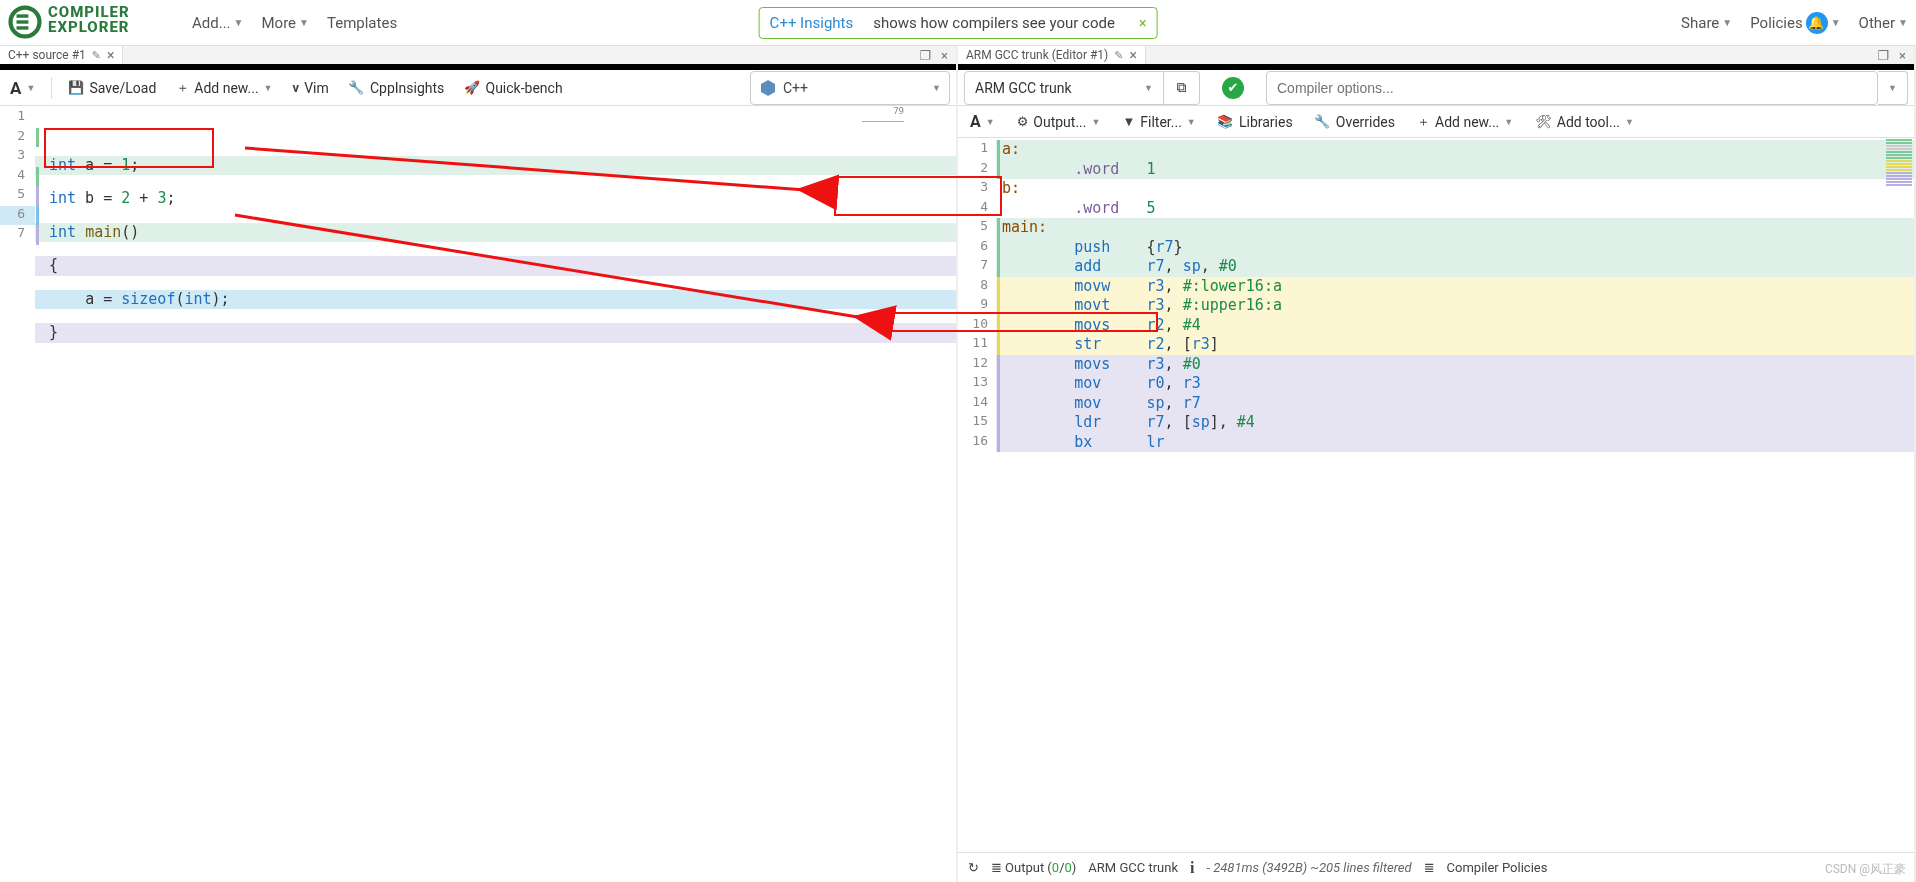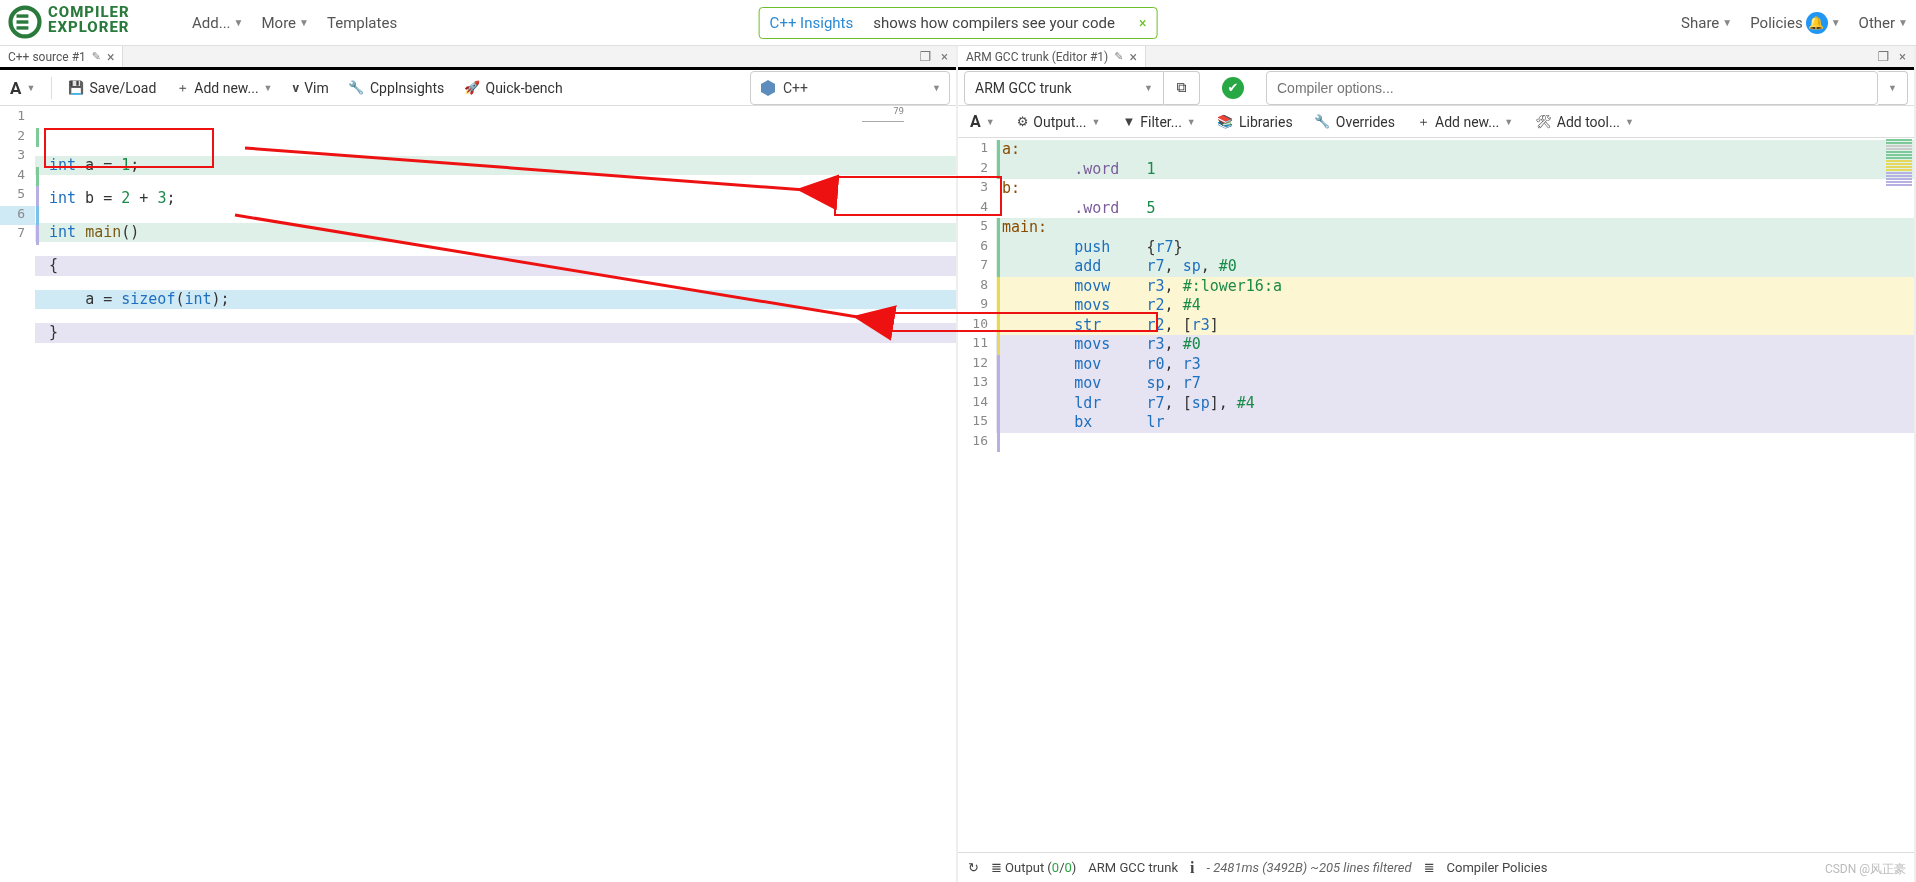--- a/index.html
+++ b/index.html
@@ -91,21 +91,21 @@
     display: flex;
     flex-direction: column;
     border-right: 2px solid #eee;
     position: relative;
   }
   .panel.left { width: 50%; }
   .panel.right { width: 50%; }
   .tabbar {
     height: 24px;
     background: #f3f3f3;
-    border-bottom: 3px solid #000000;
+    border-bottom: 6px solid #000000;
     display: flex;
     align-items: center;
     font-size: 12px;
     color: #555;
     position: relative;
   }
   .tab {
     height: 100%;
     padding: 0 8px;
     border-right: 1px solid #ddd;
@@ -423,20 +423,21 @@
       </div>
       <div class="asm-code">
         <div class="asm-line hl-green"><span class="tok-label">a:</span></div>
         <div class="asm-line hl-green"><span>        </span><span class="tok-dir">.word</span><span>   </span><span class="tok-num">1</span></div>
         <div class="asm-line"><span class="tok-label">b:</span></div>
         <div class="asm-line"><span>        </span><span class="tok-dir">.word</span><span>   </span><span class="tok-num">5</span></div>
         <div class="asm-line hl-green"><span class="tok-label">main:</span></div>
         <div class="asm-line hl-green"><span>        </span><span class="tok-reg">push</span><span>    </span><span>{</span><span class="tok-reg">r7</span><span>}</span></div>
         <div class="asm-line hl-green"><span>        </span><span class="tok-reg">add</span><span>     </span><span class="tok-reg">r7</span><span>, </span><span class="tok-reg">sp</span><span>, </span><span class="tok-num">#0</span></div>
         <div class="asm-line hl-yellow"><span>        </span><span class="tok-reg">movw</span><span>    </span><span class="tok-reg">r3</span><span>, </span><span class="tok-num">#:lower16:a</span></div>
+        <div class="asm-line hl-yellow"><span>        </span><span class="tok-reg">movt</span><span>    </span><span class="tok-reg">r3</span><span>, </span><span class="tok-num">#:upper16:a</span></div>
         <div class="asm-line hl-yellow"><span>        </span><span class="tok-reg">movs</span><span>    </span><span class="tok-reg">r2</span><span>, </span><span class="tok-num">#4</span></div>
         <div class="asm-line hl-yellow"><span>        </span><span class="tok-reg">str</span><span>     </span><span class="tok-reg">r2</span><span>, </span><span>[</span><span class="tok-reg">r3</span><span>]</span></div>
         <div class="asm-line hl-violet"><span>        </span><span class="tok-reg">movs</span><span>    </span><span class="tok-reg">r3</span><span>, </span><span class="tok-num">#0</span></div>
         <div class="asm-line hl-violet"><span>        </span><span class="tok-reg">mov</span><span>     </span><span class="tok-reg">r0</span><span>, </span><span class="tok-reg">r3</span></div>
         <div class="asm-line hl-violet"><span>        </span><span class="tok-reg">mov</span><span>     </span><span class="tok-reg">sp</span><span>, </span><span class="tok-reg">r7</span></div>
         <div class="asm-line hl-violet"><span>        </span><span class="tok-reg">ldr</span><span>     </span><span class="tok-reg">r7</span><span>, </span><span>[</span><span class="tok-reg">sp</span><span>]</span><span>, </span><span class="tok-num">#4</span></div>
         <div class="asm-line hl-violet"><span>        </span><span class="tok-reg">bx</span><span>      </span><span class="tok-reg">lr</span></div>
 
         <div class="edge g" style="top:2px"></div>
         <div class="edge g" style="top:21.5px"></div>

